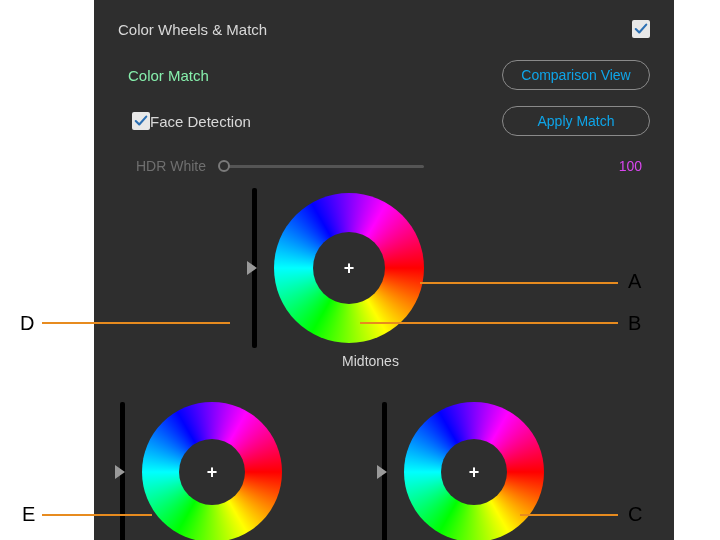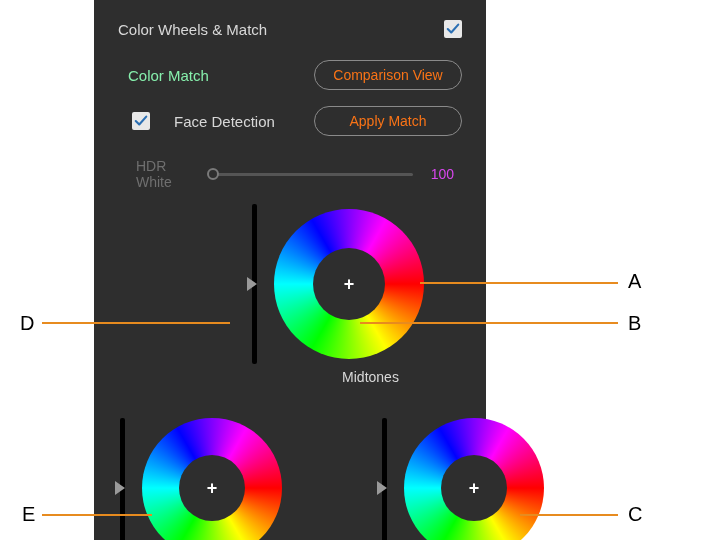--- a/index.html
+++ b/index.html
@@ -8,21 +8,21 @@
       height: 540px;
       background: #fff;
       font-family: -apple-system, "Segoe UI", Arial, sans-serif;
       position: relative;
       overflow: hidden;
     }
     .panel {
       position: absolute;
       left: 94px;
       top: 0;
-      width: 392px;
+      width: 580px;
       height: 540px;
       background: #2e2e2e;
       color: #d8d8d8;
       padding: 20px 24px 0 24px;
     }
     .header-row {
       display: flex;
       justify-content: space-between;
       align-items: center;
       margin-bottom: 22px;
@@ -51,30 +51,30 @@
     .section-label {
       font-size: 15px;
       color: #86efac;
       padding-left: 10px;
     }
     .pill-btn {
       border: 1px solid #8a8a8a;
       border-radius: 18px;
       padding: 6px 18px;
       font-size: 14px;
-      color: #f97316;
+      color: #0ea5e9;
       background: transparent;
       cursor: pointer;
       min-width: 148px;
       text-align: center;
     }
     .face-row {
       display: flex;
       align-items: flex-end;
-      gap: 24px;
+      gap: 0;
       padding-left: 14px;
     }
     .check {
       width: 18px;
       height: 18px;
       background: #e8e8e8;
       border-radius: 2px;
       display: flex;
       align-items: center;
       justify-content: center;

